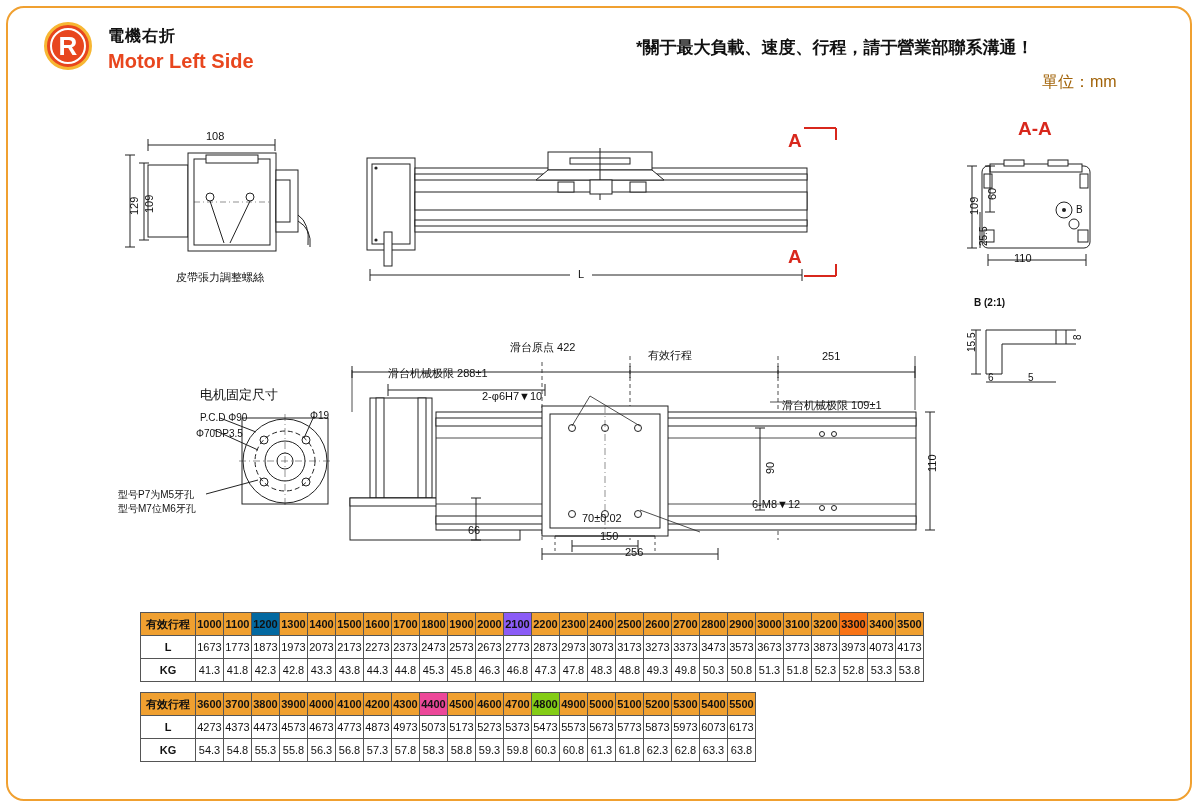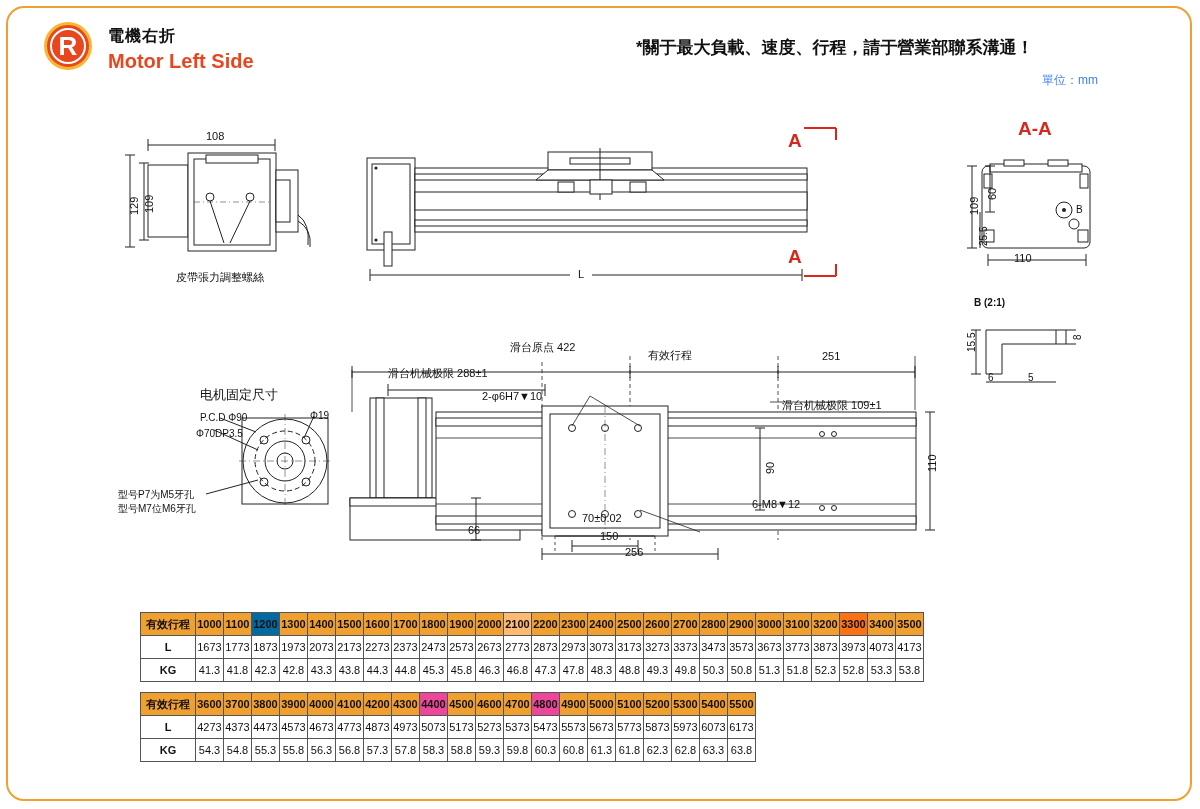--- a/index.html
+++ b/index.html
@@ -18,21 +18,21 @@
   .logo{
     position:absolute;left:44px;top:22px;width:48px;height:48px;border-radius:50%;
     background:#e8461e;border:3px solid #f7b733;box-sizing:border-box;
     color:#fff;font-size:26px;font-weight:bold;line-height:42px;text-align:center;
   }
   .logo-inner{position:absolute;left:50px;top:28px;width:36px;height:36px;border-radius:50%;
     border:2px solid #ffffff;box-sizing:border-box;pointer-events:none;}
   .title-cn{position:absolute;left:108px;top:26px;font-size:16px;font-weight:bold;color:#111;letter-spacing:1px;}
   .title-en{position:absolute;left:108px;top:50px;font-size:20px;font-weight:bold;color:#e8461e;}
   .note-top{position:absolute;left:636px;top:36px;font-size:17px;font-weight:bold;color:#111;}
-  .unit{position:absolute;left:1042px;top:72px;font-size:12px;color:#3b82f6;}
+  .unit{position:absolute;left:1042px;top:72px;font-size:16px;color:#a16207;}
 
   
   .lbl{position:absolute;font-size:11px;color:#111;white-space:nowrap;}
   .lbl-sm{position:absolute;font-size:10px;color:#111;white-space:nowrap;}
   .lbl-red{position:absolute;font-size:19px;color:#d8271c;font-weight:bold;}
   .rot{transform:rotate(-90deg);transform-origin:left top;}
   svg{display:block;}
 
   
   table.spec{
@@ -311,21 +311,21 @@
         <td class="head" style="width: 27px; background: rgb(240, 160, 48); font-weight: bold;">1100</td>
         <td class="head" style="width: 27px; background: #0369a1; font-weight: bold; text-align: center;">1200</td>
         <td class="head" style="width: 27px; background: rgb(240, 160, 48); font-weight: bold;">1300</td>
         <td class="head" style="width: 27px; background: rgb(240, 160, 48); font-weight: bold;">1400</td>
         <td class="head" style="width: 27px; background: rgb(240, 160, 48); font-weight: bold;">1500</td>
         <td class="head" style="width: 27px; background: rgb(240, 160, 48); font-weight: bold;">1600</td>
         <td class="head" style="width: 27px; background: rgb(240, 160, 48); font-weight: bold;">1700</td>
         <td class="head" style="width: 27px; background: rgb(240, 160, 48); font-weight: bold;">1800</td>
         <td class="head" style="width: 27px; background: rgb(240, 160, 48); font-weight: bold;">1900</td>
         <td class="head" style="width: 27px; background: rgb(240, 160, 48); font-weight: bold;">2000</td>
-        <td class="head" style="width: 27px; background: #fdba74; font-weight: bold;">2100</td>
+        <td class="head" style="width: 27px; background: #8b5cf6; font-weight: bold;">2100</td>
         <td class="head" style="width: 27px; background: rgb(240, 160, 48); font-weight: bold;">2200</td>
         <td class="head" style="width: 27px; background: rgb(240, 160, 48); font-weight: bold;">2300</td>
         <td class="head" style="width: 27px; background: rgb(240, 160, 48); font-weight: bold;">2400</td>
         <td class="head" style="width: 27px; background: rgb(240, 160, 48); font-weight: bold;">2500</td>
         <td class="head" style="width: 27px; background: rgb(240, 160, 48); font-weight: bold;">2600</td>
         <td class="head" style="width: 27px; background: rgb(240, 160, 48); font-weight: bold;">2700</td>
         <td class="head" style="width: 27px; background: rgb(240, 160, 48); font-weight: bold;">2800</td>
         <td class="head" style="width: 27px; background: rgb(240, 160, 48); font-weight: bold;">2900</td>
         <td class="head" style="width: 27px; background: rgb(240, 160, 48); font-weight: bold;">3000</td>
         <td class="head" style="width: 27px; background: rgb(240, 160, 48); font-weight: bold;">3100</td>
@@ -404,21 +404,21 @@
         <td class="head" style="width: 27px; background: rgb(240, 160, 48); font-weight: bold;">3800</td>
         <td class="head" style="width: 27px; background: rgb(240, 160, 48); font-weight: bold;">3900</td>
         <td class="head" style="width: 27px; background: rgb(240, 160, 48); font-weight: bold;">4000</td>
         <td class="head" style="width: 27px; background: rgb(240, 160, 48); font-weight: bold;">4100</td>
         <td class="head" style="width: 27px; background: rgb(240, 160, 48); font-weight: bold;">4200</td>
         <td class="head" style="width: 27px; background: rgb(240, 160, 48); font-weight: bold;">4300</td>
         <td class="head" style="width: 27px; background: #ec4899; font-weight: bold;">4400</td>
         <td class="head" style="width: 27px; background: rgb(240, 160, 48); font-weight: bold;">4500</td>
         <td class="head" style="width: 27px; background: rgb(240, 160, 48); font-weight: bold;">4600</td>
         <td class="head" style="width: 27px; background: rgb(240, 160, 48); font-weight: bold;">4700</td>
-        <td class="head" style="width: 27px; background: #ec4899; font-weight: bold;">4800</td>
+        <td class="head" style="width: 27px; background: #84cc16; font-weight: bold;">4800</td>
         <td class="head" style="width: 27px; background: rgb(240, 160, 48); font-weight: bold;">4900</td>
         <td class="head" style="width: 27px; background: rgb(240, 160, 48); font-weight: bold;">5000</td>
         <td class="head" style="width: 27px; background: rgb(240, 160, 48); font-weight: bold;">5100</td>
         <td class="head" style="width: 27px; background: rgb(240, 160, 48); font-weight: bold;">5200</td>
         <td class="head" style="width: 27px; background: rgb(240, 160, 48); font-weight: bold; margin-top: 11px;">5300</td>
         <td class="head" style="width: 27px; background: rgb(240, 160, 48); font-weight: bold;">5400</td>
         <td class="head" style="width: 27px; background: rgb(240, 160, 48); font-weight: bold;">5500</td>
       </tr>
   <tr>
     <td class="rowlbl">L</td>

